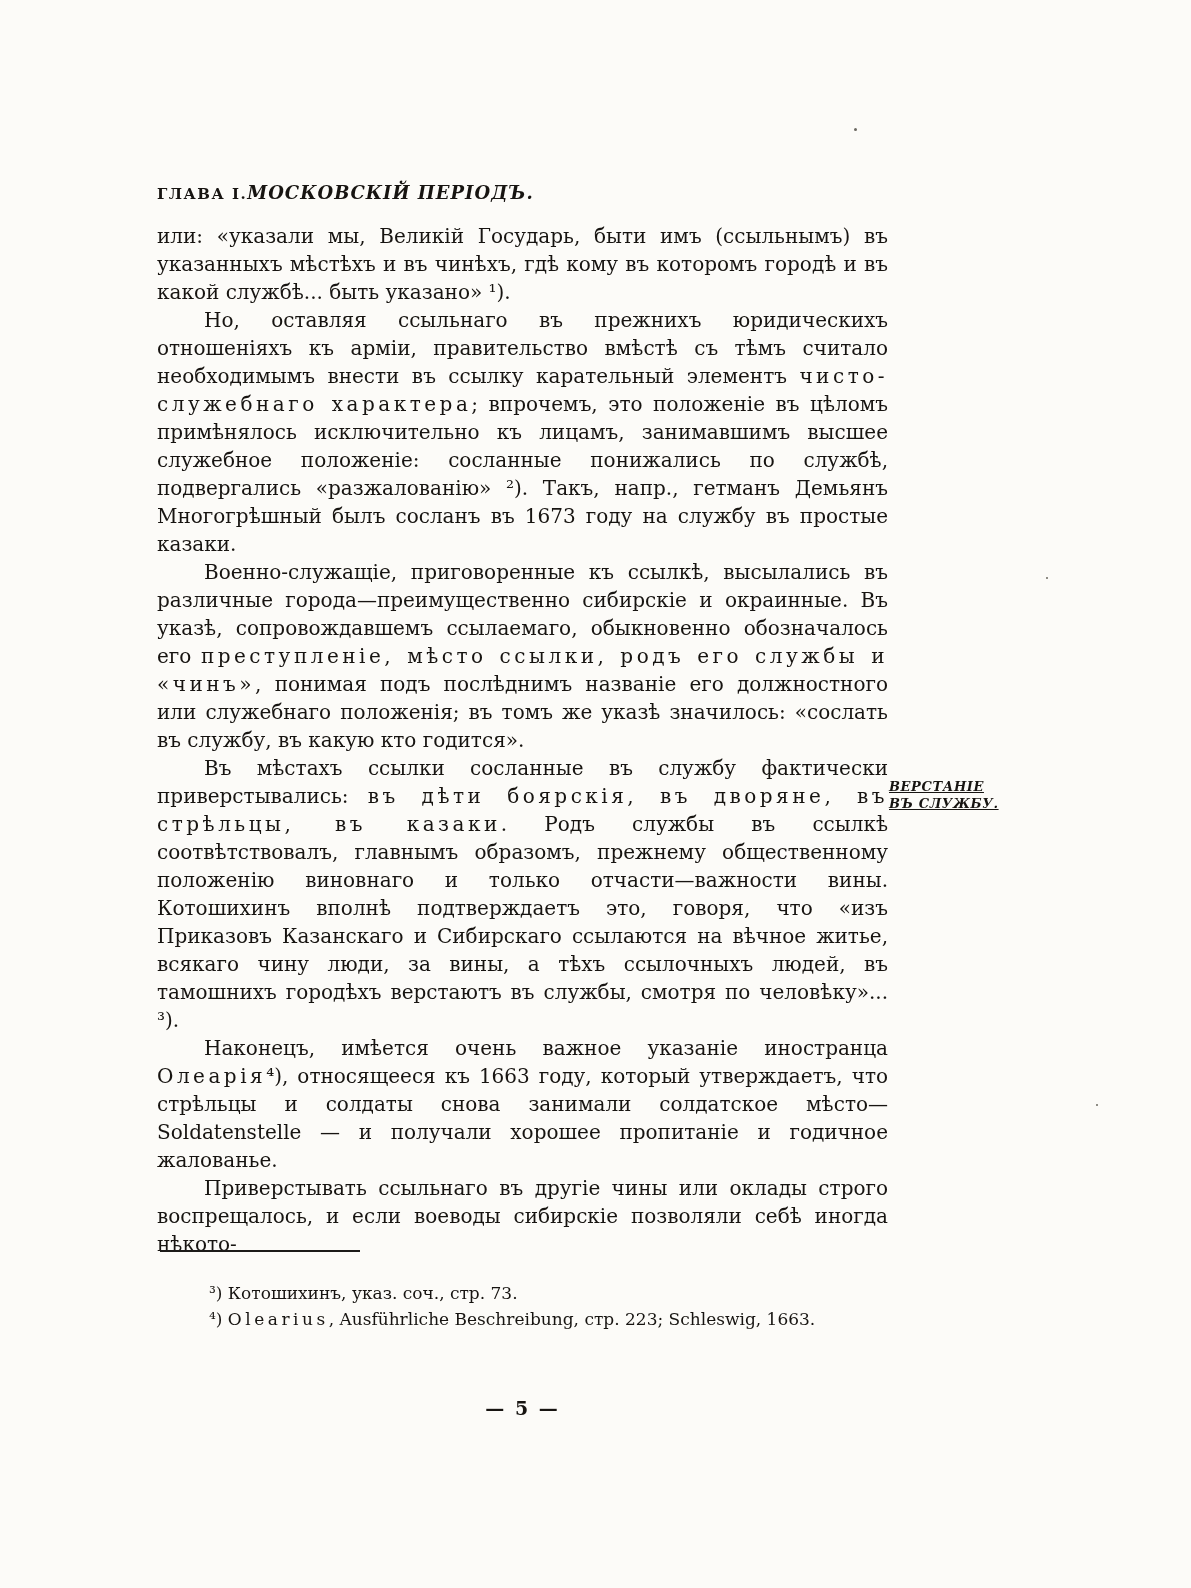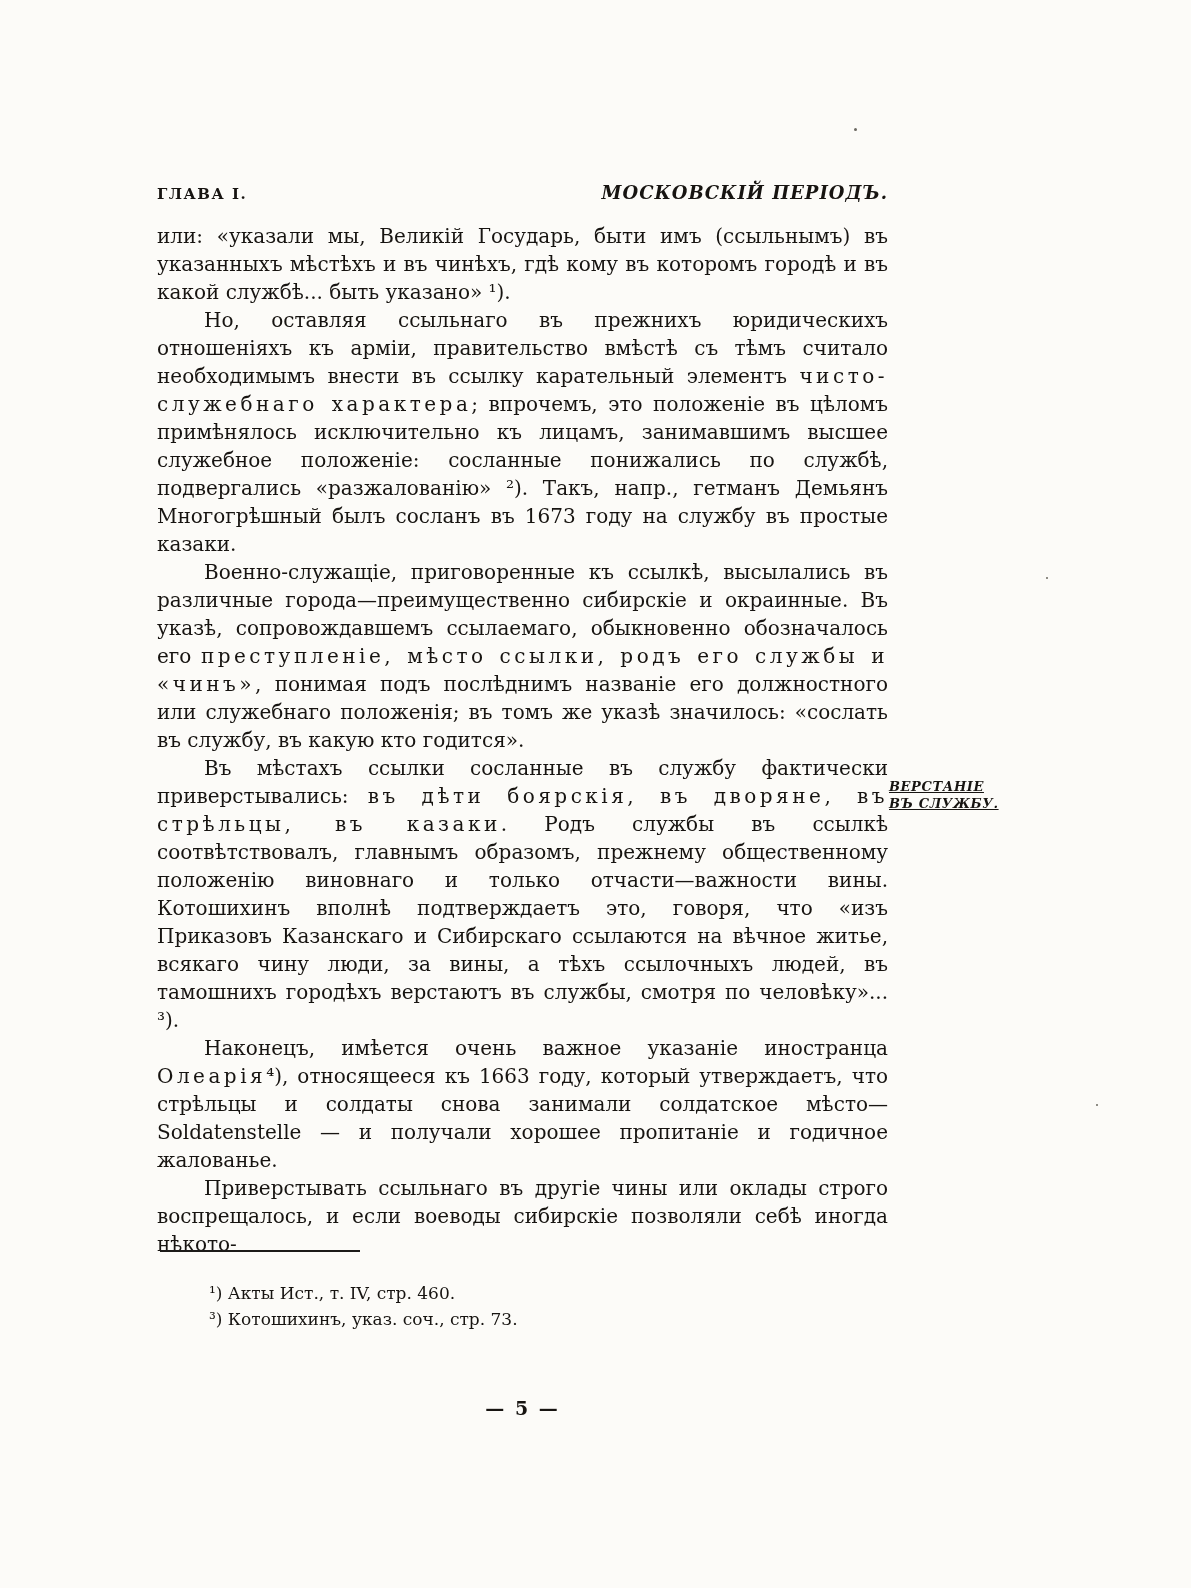--- a/index.html
+++ b/index.html
@@ -19,21 +19,20 @@
       position: absolute;
       inset: 0;
       background: #fcfbf8;
     }
     .running-head {
       position: absolute;
       left: 157px;
       top: 182px;
       width: 731px;
       display: flex;
-      justify-content: space-between;
       align-items: baseline;
     }
     .chapter-label {
       font-size: 15px;
       font-weight: 700;
       letter-spacing: 1.5px;
     }
     .section-title {
       font-size: 18px;
       font-weight: 700;
@@ -133,19 +132,19 @@
       <p class="para indent"><span>Въ мѣстахъ ссылки сосланные въ службу фактически приверстывались: </span><span class="spaced">въ дѣти боярскія, въ дворяне, въ стрѣльцы, въ казаки</span><span>. Родъ службы въ ссылкѣ соотвѣтствовалъ, главнымъ образомъ, прежнему общественному положенію виновнаго и только отчасти—важности вины. Котошихинъ вполнѣ подтверждаетъ это, говоря, что «изъ Приказовъ Казанскаго и Сибирскаго ссылаются на вѣчное житье, всякаго чину люди, за вины, а тѣхъ ссылочныхъ людей, въ тамошнихъ городѣхъ верстаютъ въ службы, смотря по человѣку»... ³).</span></p>
       <p class="para indent"><span>Наконецъ, имѣется очень важное указаніе иностранца </span><span class="spaced">Олеарія</span><span>⁴), относящееся къ 1663 году, который утверждаетъ, что стрѣльцы и солдаты снова занимали солдатское мѣсто—Soldatenstelle — и получали хорошее пропитаніе и годичное жалованье.</span></p>
       <p class="para indent"><span>Приверстывать ссыльнаго въ другіе чины или оклады строго воспрещалось, и если воеводы сибирскіе позволяли себѣ иногда нѣкото-</span></p>
     </main>
 
   <aside class="margin-note">ВЕРСТАНІЕ ВЪ СЛУЖБУ.</aside>
 
   <hr class="footnote-rule">
 
   <section class="footnotes" id="footnotes">
-      <p class="footnote"><span>¹) Акты Ист., т. IV, стр. 460.</span></p>
       <p class="footnote"><span>³) Котошихинъ, указ. соч., стр. 73.</span></p>
+      <p class="footnote"><span>⁴) </span><span class="spaced">Olearius</span><span>, Ausführliche Beschreibung, стр. 223; Schleswig, 1663.</span></p>
     </section>
 
   <footer class="page-number">— 5 —</footer>
 
 </div>
 
 </body></html>

